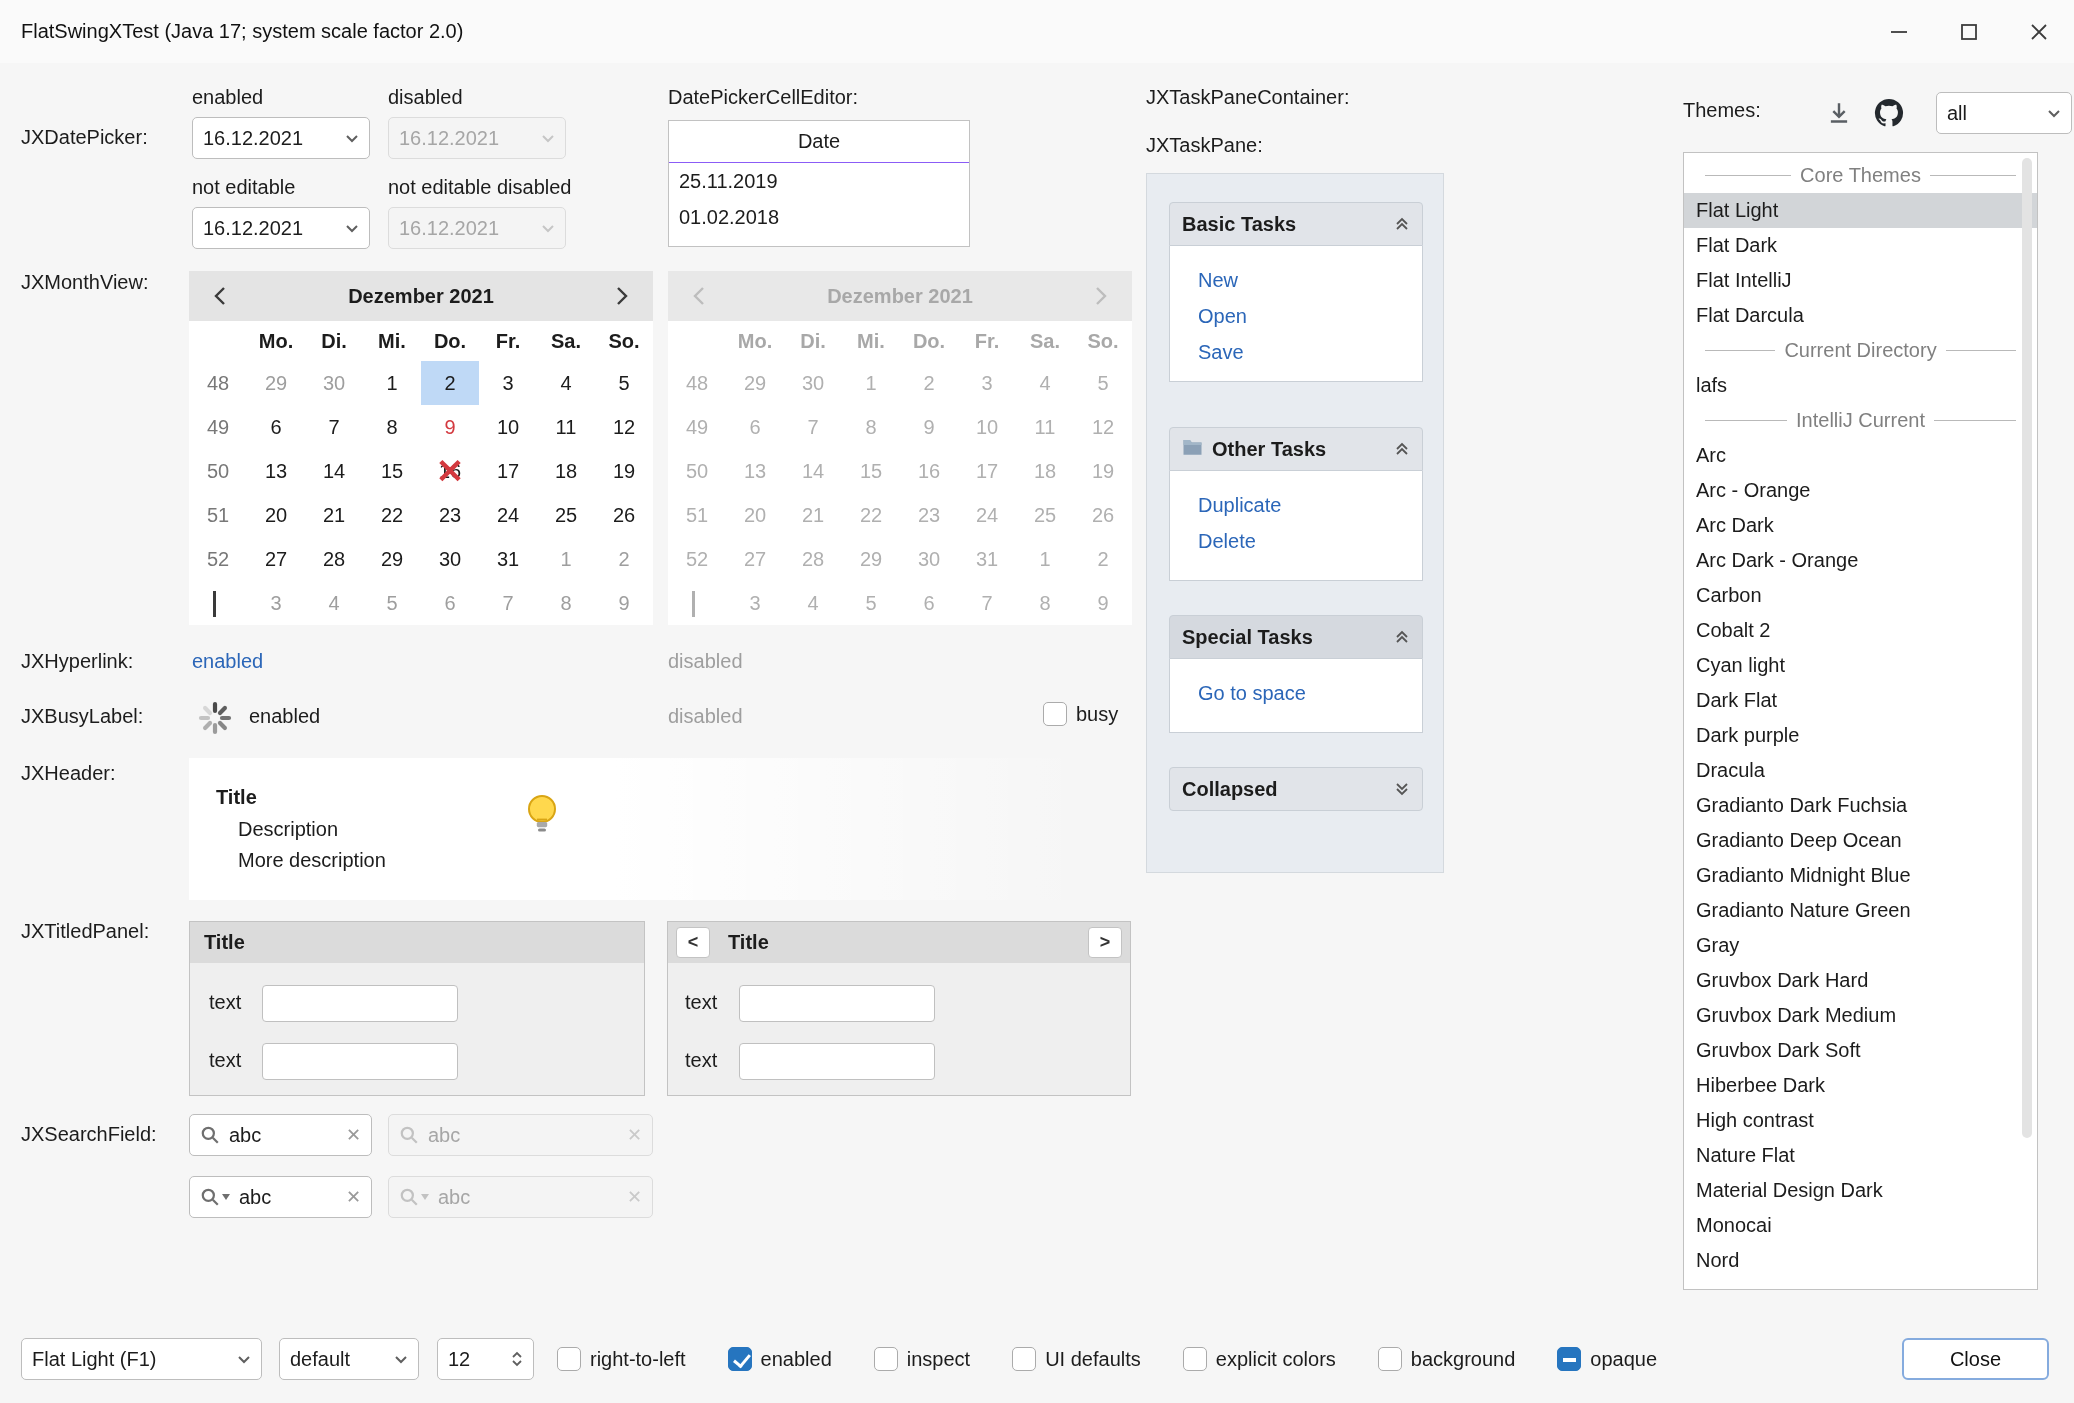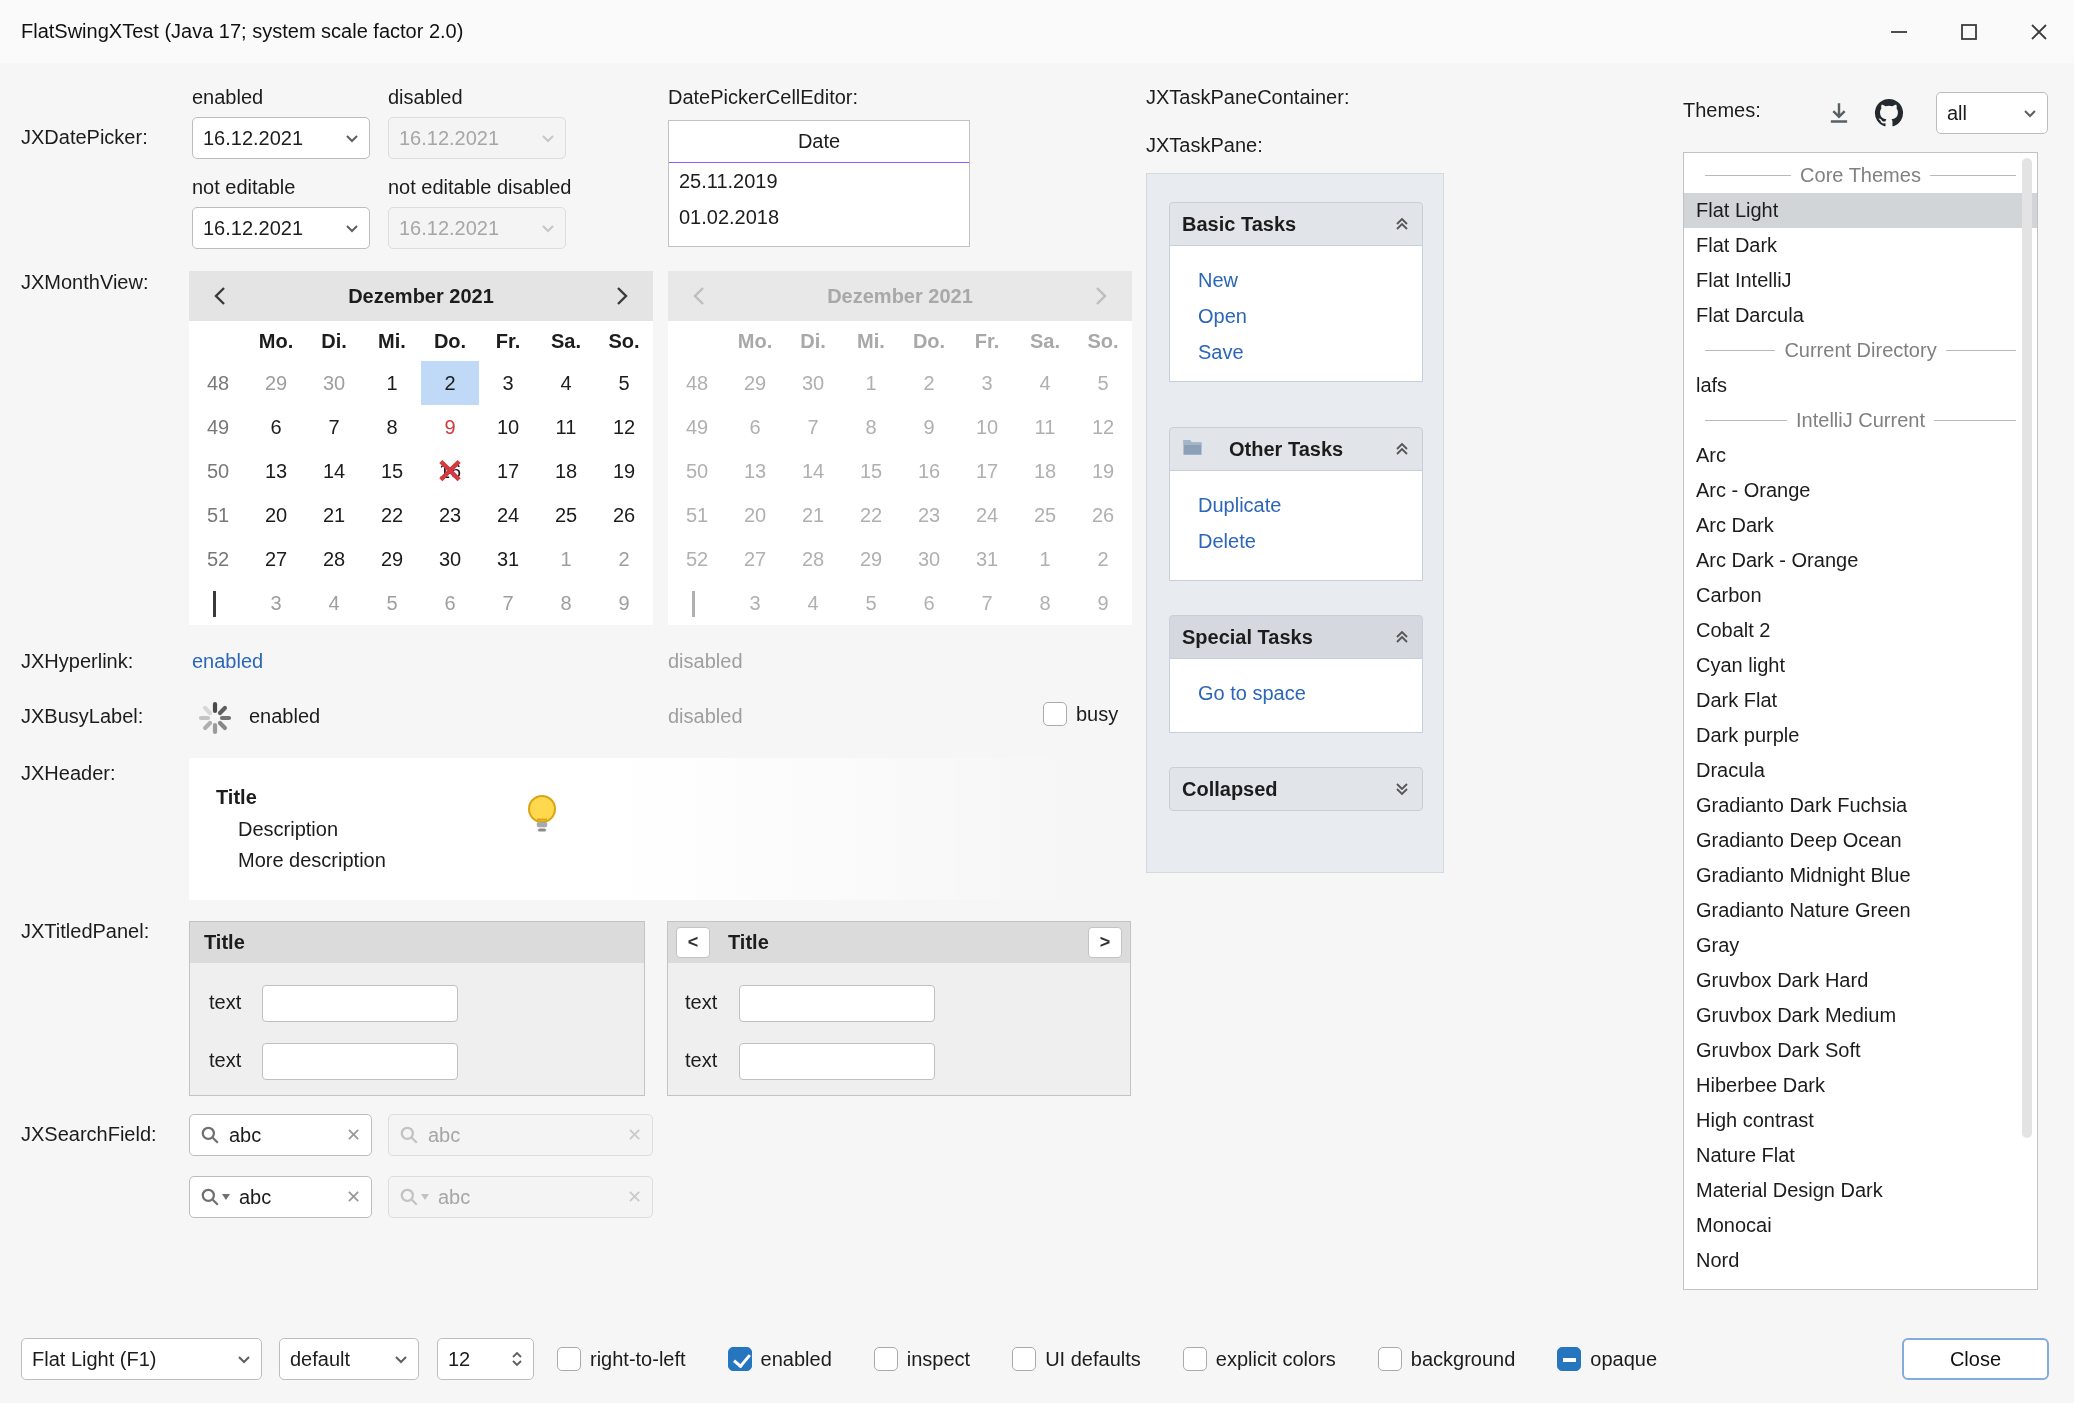--- a/index.html
+++ b/index.html
@@ -60,21 +60,21 @@
 .ti{position:absolute;width:196px;height:37px;background:#fff;border:1px solid #c0c0c0;border-radius:4px;font:inherit;outline:none;padding:0 8px}
 
 .sf{position:absolute;height:42px;background:#fff;border:1px solid #bdbdbd;border-radius:5px;display:flex;align-items:center;padding:0 10px;gap:9px}
 .sf .icon{color:#6f6f6f;display:flex;align-items:center;gap:2px}
 .sf .clear{margin-left:auto;color:#9a9a9a;font-size:18px;cursor:pointer}
 .sf.dis .icon{color:#c2c2c2}
 .sf.dis .clear{color:#cacaca}
 
 .tpc{position:absolute;left:1146px;top:173px;width:298px;height:700px;background:#e8ecf1;border:1px solid #d4d9de}
 .pane{position:absolute;left:22px;width:254px}
-.pane-h{height:44px;background:#e1e4e9;border:1px solid #c9cfd6;border-radius:4px 4px 0 0;display:flex;align-items:center;padding:0 12px;font-weight:bold;gap:26px}
+.pane-h{height:44px;background:#e1e4e9;border:1px solid #c9cfd6;border-radius:4px 4px 0 0;display:flex;align-items:center;padding:0 12px;font-weight:bold;gap:9px}
 .pane-h.hl{background:#d5d9df}
 .pane-h.solo{border-radius:4px}
 .pane-h .chev2{margin-left:auto;color:#555;display:flex}
 .pane-b{background:#fff;border:1px solid #c9cfd6;border-top:none;padding-top:16px}
 .pane-b .item{line-height:36px;padding-left:28px;color:#2b66b8}
 
 .theme-list{position:absolute;left:1683px;top:152px;width:355px;height:1138px;background:#fff;border:1px solid #c2c2c2;padding-top:5px;overflow:hidden}
 .trow{height:35px;display:flex;align-items:center;padding:0 12px;white-space:nowrap}
 .trow .ln{flex:1;border-top:1px solid #b9b9b9;margin:0 9px;display:none}
 .trow.sep{color:#808080}
@@ -506,21 +506,21 @@
 <div class="iconbtn" style="left:1822px;top:96px;width:34px;height:34px">
   <svg width="26" height="26" viewBox="0 0 16 16">
       <path d="M8 2v8M4.5 6.8 8 10.3 11.5 6.8M3 13.2h10" fill="none" stroke="#5a5f64" stroke-width="1.5"></path>
     </svg>
 </div>
 <div class="iconbtn" style="left:1870px;top:94px;width:38px;height:38px">
   <svg width="30" height="30" viewBox="0 0 16 16">
       <path fill="#24292e" d="M8 .5a7.5 7.5 0 0 0-2.37 14.62c.37.07.51-.16.51-.36v-1.26c-2.09.45-2.53-1-2.53-1-.34-.87-.83-1.1-.83-1.1-.68-.46.05-.45.05-.45.75.05 1.15.77 1.15.77.67 1.14 1.75.81 2.18.62.07-.49.26-.81.47-1-1.67-.19-3.42-.83-3.42-3.7 0-.82.29-1.49.77-2.02-.08-.19-.33-.95.07-1.98 0 0 .63-.2 2.06.77a7.2 7.2 0 0 1 3.75 0c1.43-.97 2.06-.77 2.06-.77.4 1.03.15 1.79.07 1.98.48.53.77 1.2.77 2.02 0 2.88-1.75 3.51-3.42 3.7.27.23.5.68.5 1.38v2.04c0 .2.14.43.51.36A7.5 7.5 0 0 0 8 .5z"></path>
     </svg>
 </div>
-<div class="combo" style="left:1936px;top:92px;width:112px">
+<div class="combo" style="left:1936px;top:92px;width:136px">
   <span class="val">all</span>
   <span class="chev">
       <svg width="14" height="9" viewBox="0 0 14 9">
         <path d="M2 2l5 5 5-5" fill="none" stroke="currentColor" stroke-width="2"></path>
       </svg>
     </span>
 </div>
 <div class="theme-list">
 
     <div class="trow sep">

